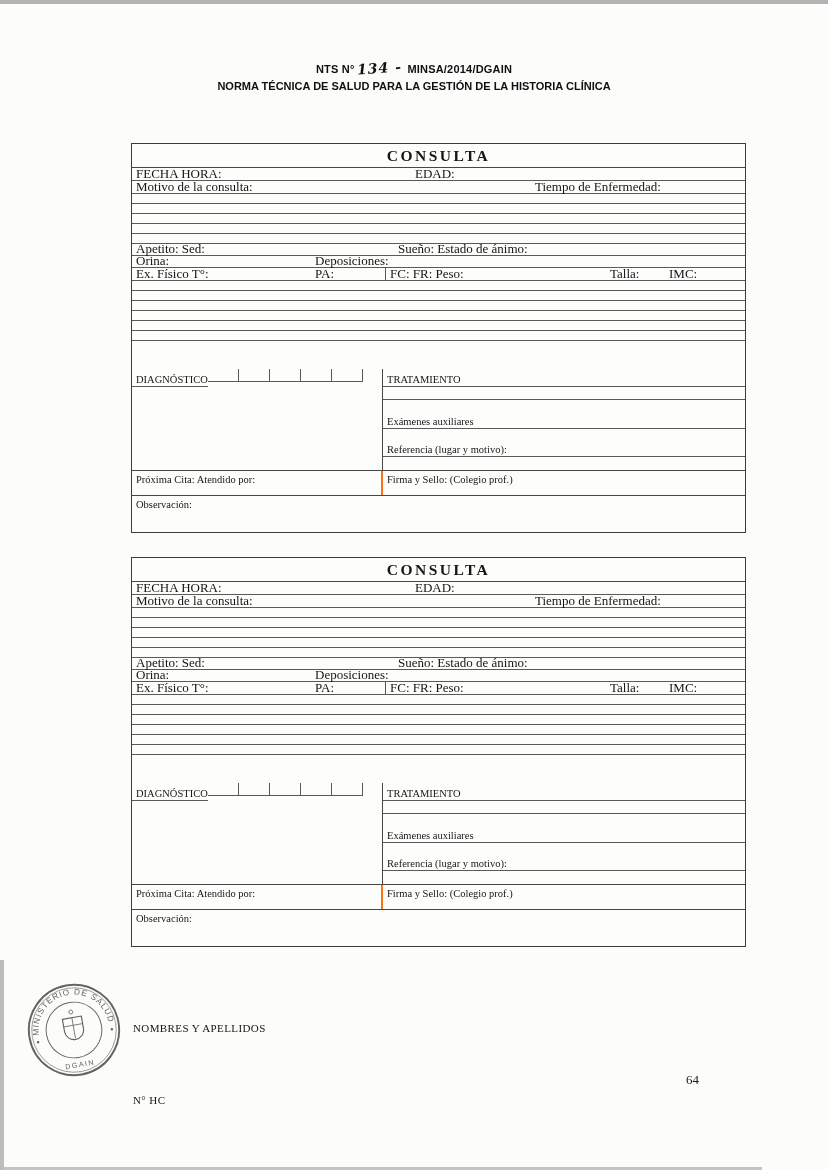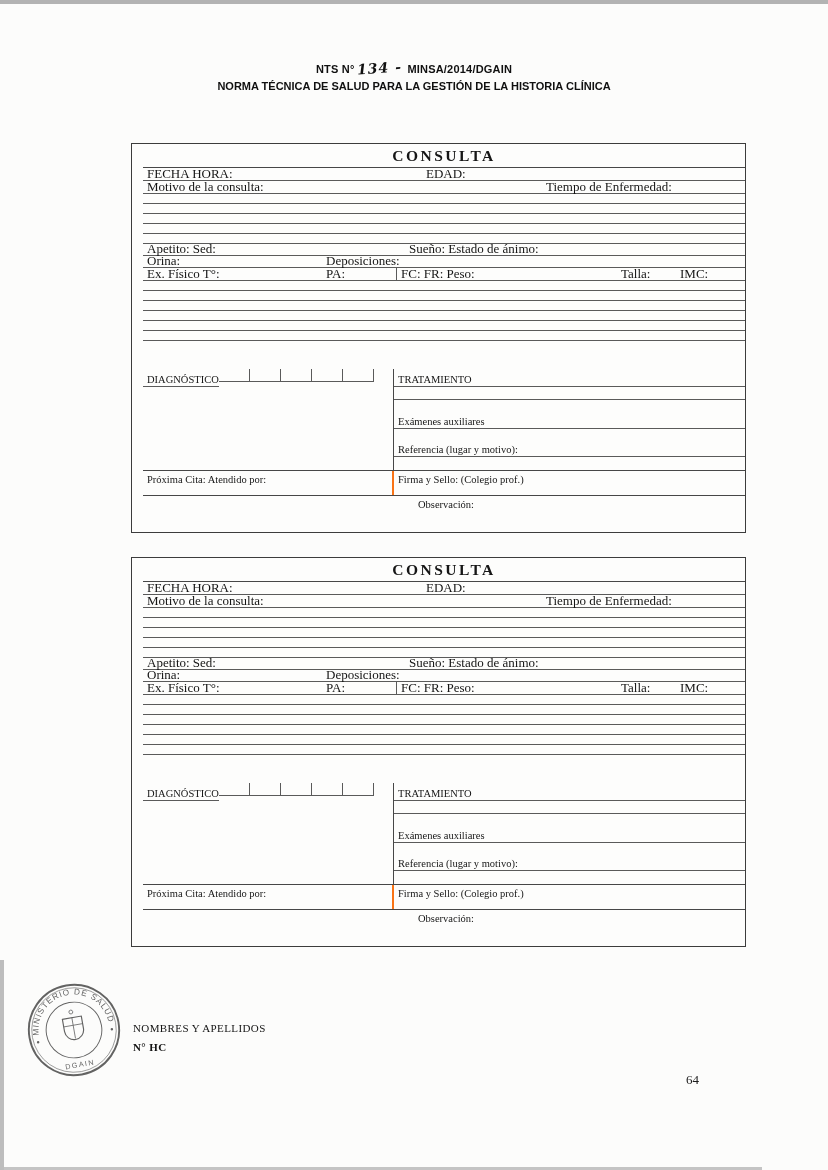--- a/index.html
+++ b/index.html
@@ -13,21 +13,21 @@
   .edge-left{position:absolute;left:0;top:960px;width:4px;height:210px;background:#bdbdbd;}
 
   
   .doc-header{position:absolute;top:60px;left:0;width:100%;text-align:center;
               font-family:"Liberation Sans",sans-serif;font-weight:bold;font-size:11px;color:#101010;}
   .doc-header .line1{margin-bottom:4px;letter-spacing:.2px;}
   .hand{font-family:"DejaVu Serif",serif;font-style:italic;font-size:14px;display:inline-block;
         transform:rotate(-4deg);letter-spacing:1px;margin:0 6px 0 2px;font-weight:600;}
 
   
-  .block{position:absolute;left:131px;width:615px;background:#fdfdfc;border:1.5px solid #3c3c3c;padding-left:11px;}
+  .block{position:absolute;left:131px;width:615px;background:#fdfdfc;border:1.5px solid #3c3c3c;}
   #block1{top:143px;}
   #block2{top:557px;}
   .btitle{height:24px;border-bottom:1px solid #474747;text-align:center;font-size:15.5px;
           letter-spacing:2.5px;font-weight:600;line-height:23px;}
   .row{position:relative;border-bottom:1px solid #5a5a5a;}
   .r13{height:13px}.r12{height:12px}.r10{height:10px}
   .lbl{position:absolute;bottom:0;font-size:13px;line-height:12px;white-space:nowrap;color:#141414;}
   .vline{position:absolute;top:0;bottom:-1px;width:0;border-left:1px solid #5a5a5a;}
   .gap{height:28px;}
 
@@ -40,26 +40,26 @@
   .dfill{flex:1;}
   .tcol{flex:1;display:flex;flex-direction:column;}
   .trow{display:flex;align-items:flex-end;padding:0 0 1px 4px;font-size:10.5px;
         border-bottom:1px solid #5a5a5a;}
   .th18{height:18px}.t13{height:13px}.t29{height:29px}.t28{height:28px}
   .tfill{flex:1;}
 
   .proxrow{display:flex;height:25px;border-bottom:1px solid #474747;font-size:10.5px;}
   .proxleft{width:251px;border-right:2px solid #f97316;padding:3px 0 0 4px;}
   .proxright{flex:1;padding:3px 0 0 4px;}
-  .obsrow{height:36px;font-size:10.5px;padding:3px 0 0 4px;text-align:center;}
+  .obsrow{height:36px;font-size:10.5px;padding:3px 0 0 4px;}
 
   
   .footer-label{position:absolute;left:133px;font-size:11px;letter-spacing:.4px;color:#141414;margin-top:44px;}
   .nombres{top:978px;}
-  .nhc{top:997px;font-weight:bold;}
+  .nhc{top:1050px;}
   .pagenum{position:absolute;left:686px;top:1072px;font-size:13px;color:#1a1a1a;}
   .seal{position:absolute;left:26px;top:982px;transform:rotate(-10deg);opacity:.88;}
 </style>
 </head>
 <body>
 
 <div class="page">
 
   <div class="edge-top"></div>
   <div class="edge-bottom"></div>

